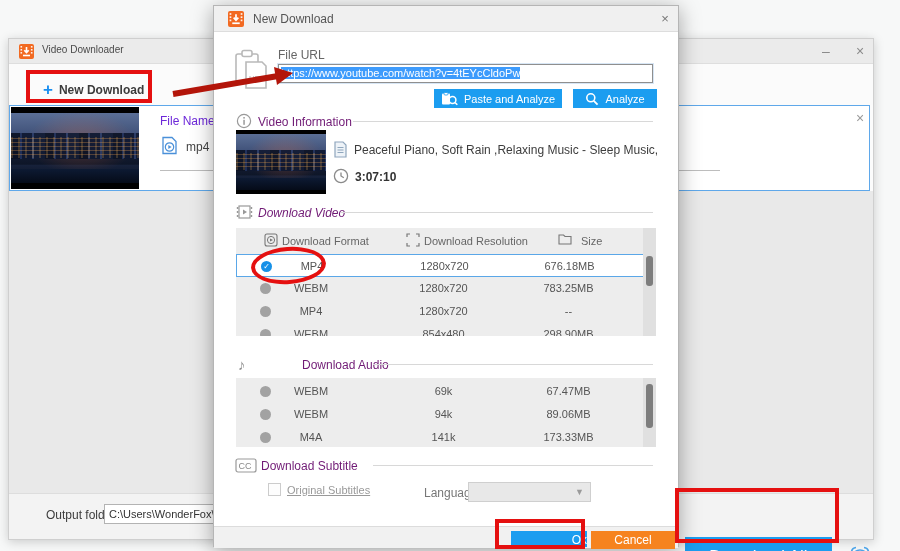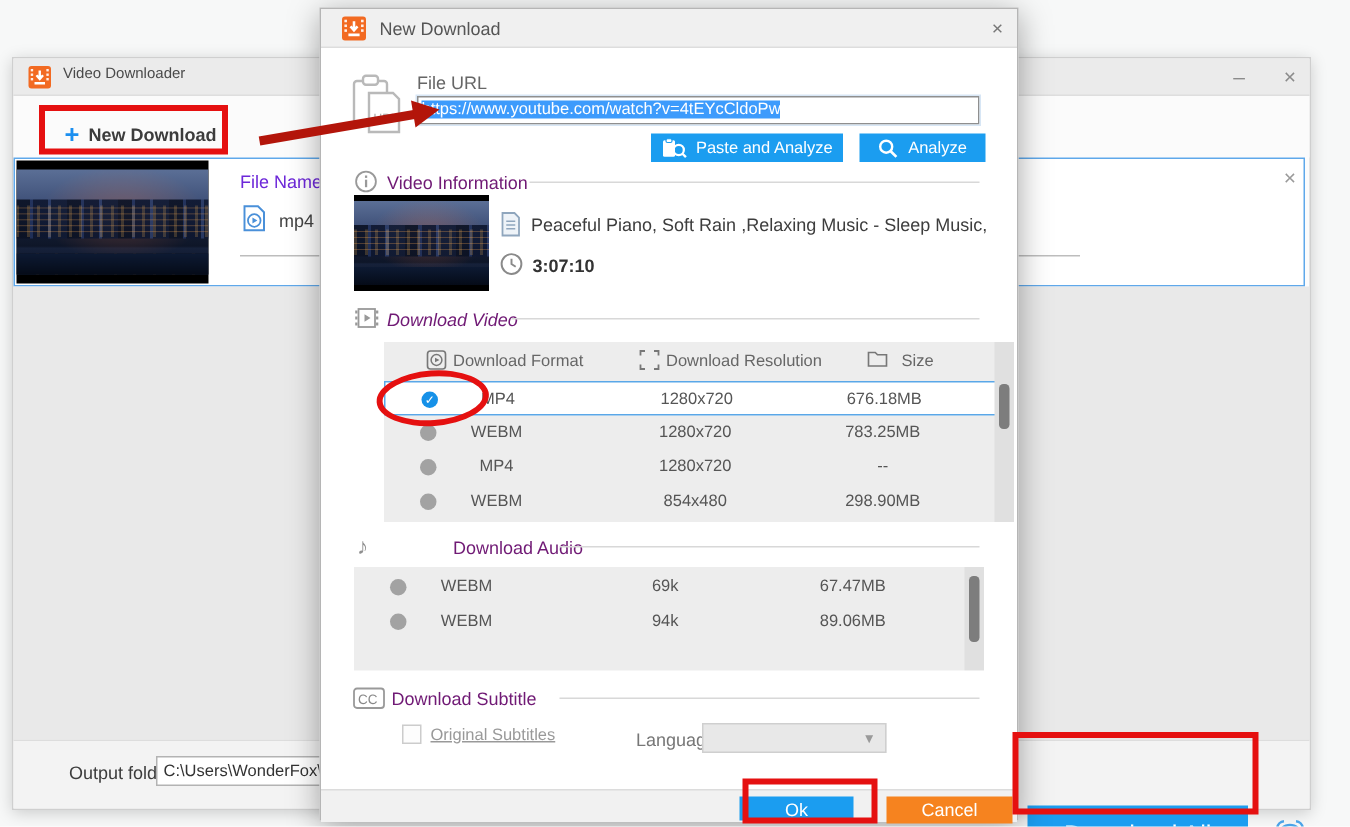--- a/index.html
+++ b/index.html
@@ -68,21 +68,21 @@
 
   .sect-icon { position:absolute; color:#888; }
   .sect-lbl  { position:absolute; font-size:12px; color:#701a75; }
   .sect-div  { position:absolute; border-top:1px solid #d8d8d8; }
 
   .vthumb { position:absolute; left:22px; top:124px; width:90px; height:64px; }
   .vtitle { position:absolute; left:140px; top:137px; width:305px; font-size:12px; color:#3d3d3d; white-space:nowrap; overflow:hidden; }
   .vdur   { position:absolute; left:141px; top:164px; font-size:12px; color:#333; font-weight:bold; }
 
   .table { position:absolute; left:22px; width:420px; background:#ededed; overflow:hidden; }
-  .vtab { top:222px; height:120px;margin-left:20px; }
+  .vtab { top:222px; height:108px; }
   .atab { top:372px; height:69px; }
   .thead { position:relative; height:26px; font-size:11px; color:#666; }
   .thead .hlbl { position:absolute; top:7px; }
   .thead .hicon { position:absolute; top:5px; color:#777; }
   .trow { position:relative; height:23px; font-size:11px; color:#555; }
   .trow.selected { background:#fff; border:1px solid #5aa7e8; width:414px; }
   .radio { position:absolute; left:24px; top:6px; width:11px; height:11px; border-radius:50%; background:#a2a2a2; color:#fff; font-size:8px; line-height:11px; text-align:center; }
   .radio.on { background:#1691e8; }
   .cell { position:absolute; top:5px; }
   .c-fmt { left:40px; width:70px; text-align:center; }
@@ -91,21 +91,21 @@
   .scrolltrack { position:absolute; right:0; top:0; bottom:0; width:13px; background:#e0e0e0; }
   .scrollthumb { position:absolute; right:3px; width:7px; border-radius:3px; background:#7d7d7d; }
 
   .subchk { position:absolute; left:54px; top:477px; width:13px; height:13px; background:#fdfdfd; border:1px solid #ccc; }
   .subchk-lbl { position:absolute; left:73px; top:478px; font-size:11px; color:#999; text-decoration:underline; }
   .lang-lbl { position:absolute; left:210px; top:480px; font-size:12px; color:#777; }
   .lang-sel { position:absolute; left:254px; top:476px; width:123px; height:20px; background:#e8e8e8; border:1px solid #cfcfcf; }
   .lang-sel .arr { position:absolute; right:6px; top:4px; font-size:9px; color:#9a9a9a; }
 
   .dfoot { position:absolute; left:0; top:520px; right:0; height:22px; background:#f1f1f1; border-top:1px solid #dcdcdc; }
-  .okbtn { position:absolute; left:279px; top:4px; width:76px; height:16px; background:#1b9df0; color:#fff; font-size:12px; text-align:center; line-height:18px; cursor:pointer; }
+  .okbtn { position:absolute; left:297px; top:4px; width:76px; height:16px; background:#1b9df0; color:#fff; font-size:12px; text-align:right; line-height:18px; cursor:pointer; }
   .cancelbtn { position:absolute; left:377px; top:4px; width:84px; height:18px; background:#f6831f; color:#fff; font-size:12px; text-align:center; line-height:18px; cursor:pointer; }
 
   
   .ann { position:absolute; border:4px solid #e51010; z-index:40; pointer-events:none; }
   .ann-newdl { left:26px; top:70px; width:126px; height:33px; }
   .ann-ok { left:495px; top:519px; width:90px; height:30px; }
   .ann-dlall { left:675px; top:488px; width:164px; height:55px; }
   .ann-ellipse { left:251px; top:247px; width:75px; height:37px; border-radius:50%; border-width:4px; transform:rotate(-4deg); }
   .ann-arrow { position:absolute; left:150px; top:58px; z-index:41; pointer-events:none; }
 
@@ -336,20 +336,26 @@
           <span class="cell c-fmt">WEBM</span>
           <span class="cell c-res">69k</span>
           <span class="cell c-size">67.47MB</span>
         </div>
         <div class="trow">
           <span class="radio"></span>
           <span class="cell c-fmt">WEBM</span>
           <span class="cell c-res">94k</span>
           <span class="cell c-size">89.06MB</span>
         </div>
+        <div class="trow">
+          <span class="radio"></span>
+          <span class="cell c-fmt">M4A</span>
+          <span class="cell c-res">141k</span>
+          <span class="cell c-size">173.33MB</span>
+        </div>
       </div>
     <div class="scrolltrack">
       <div class="scrollthumb" style="top:6px; height:44px;"></div>
     </div>
   </div>
 
   <div class="sect-icon" style="left:21px; top:452px;">
     <svg width="22" height="15" viewBox="0 0 22 15">
       <rect x="1" y="1" width="20" height="13" rx="2" fill="none" stroke="#999" stroke-width="1.2"></rect>
       <text x="3.6" y="11" font-size="9" fill="#888" font-family="Liberation Sans, sans-serif">CC</text>

